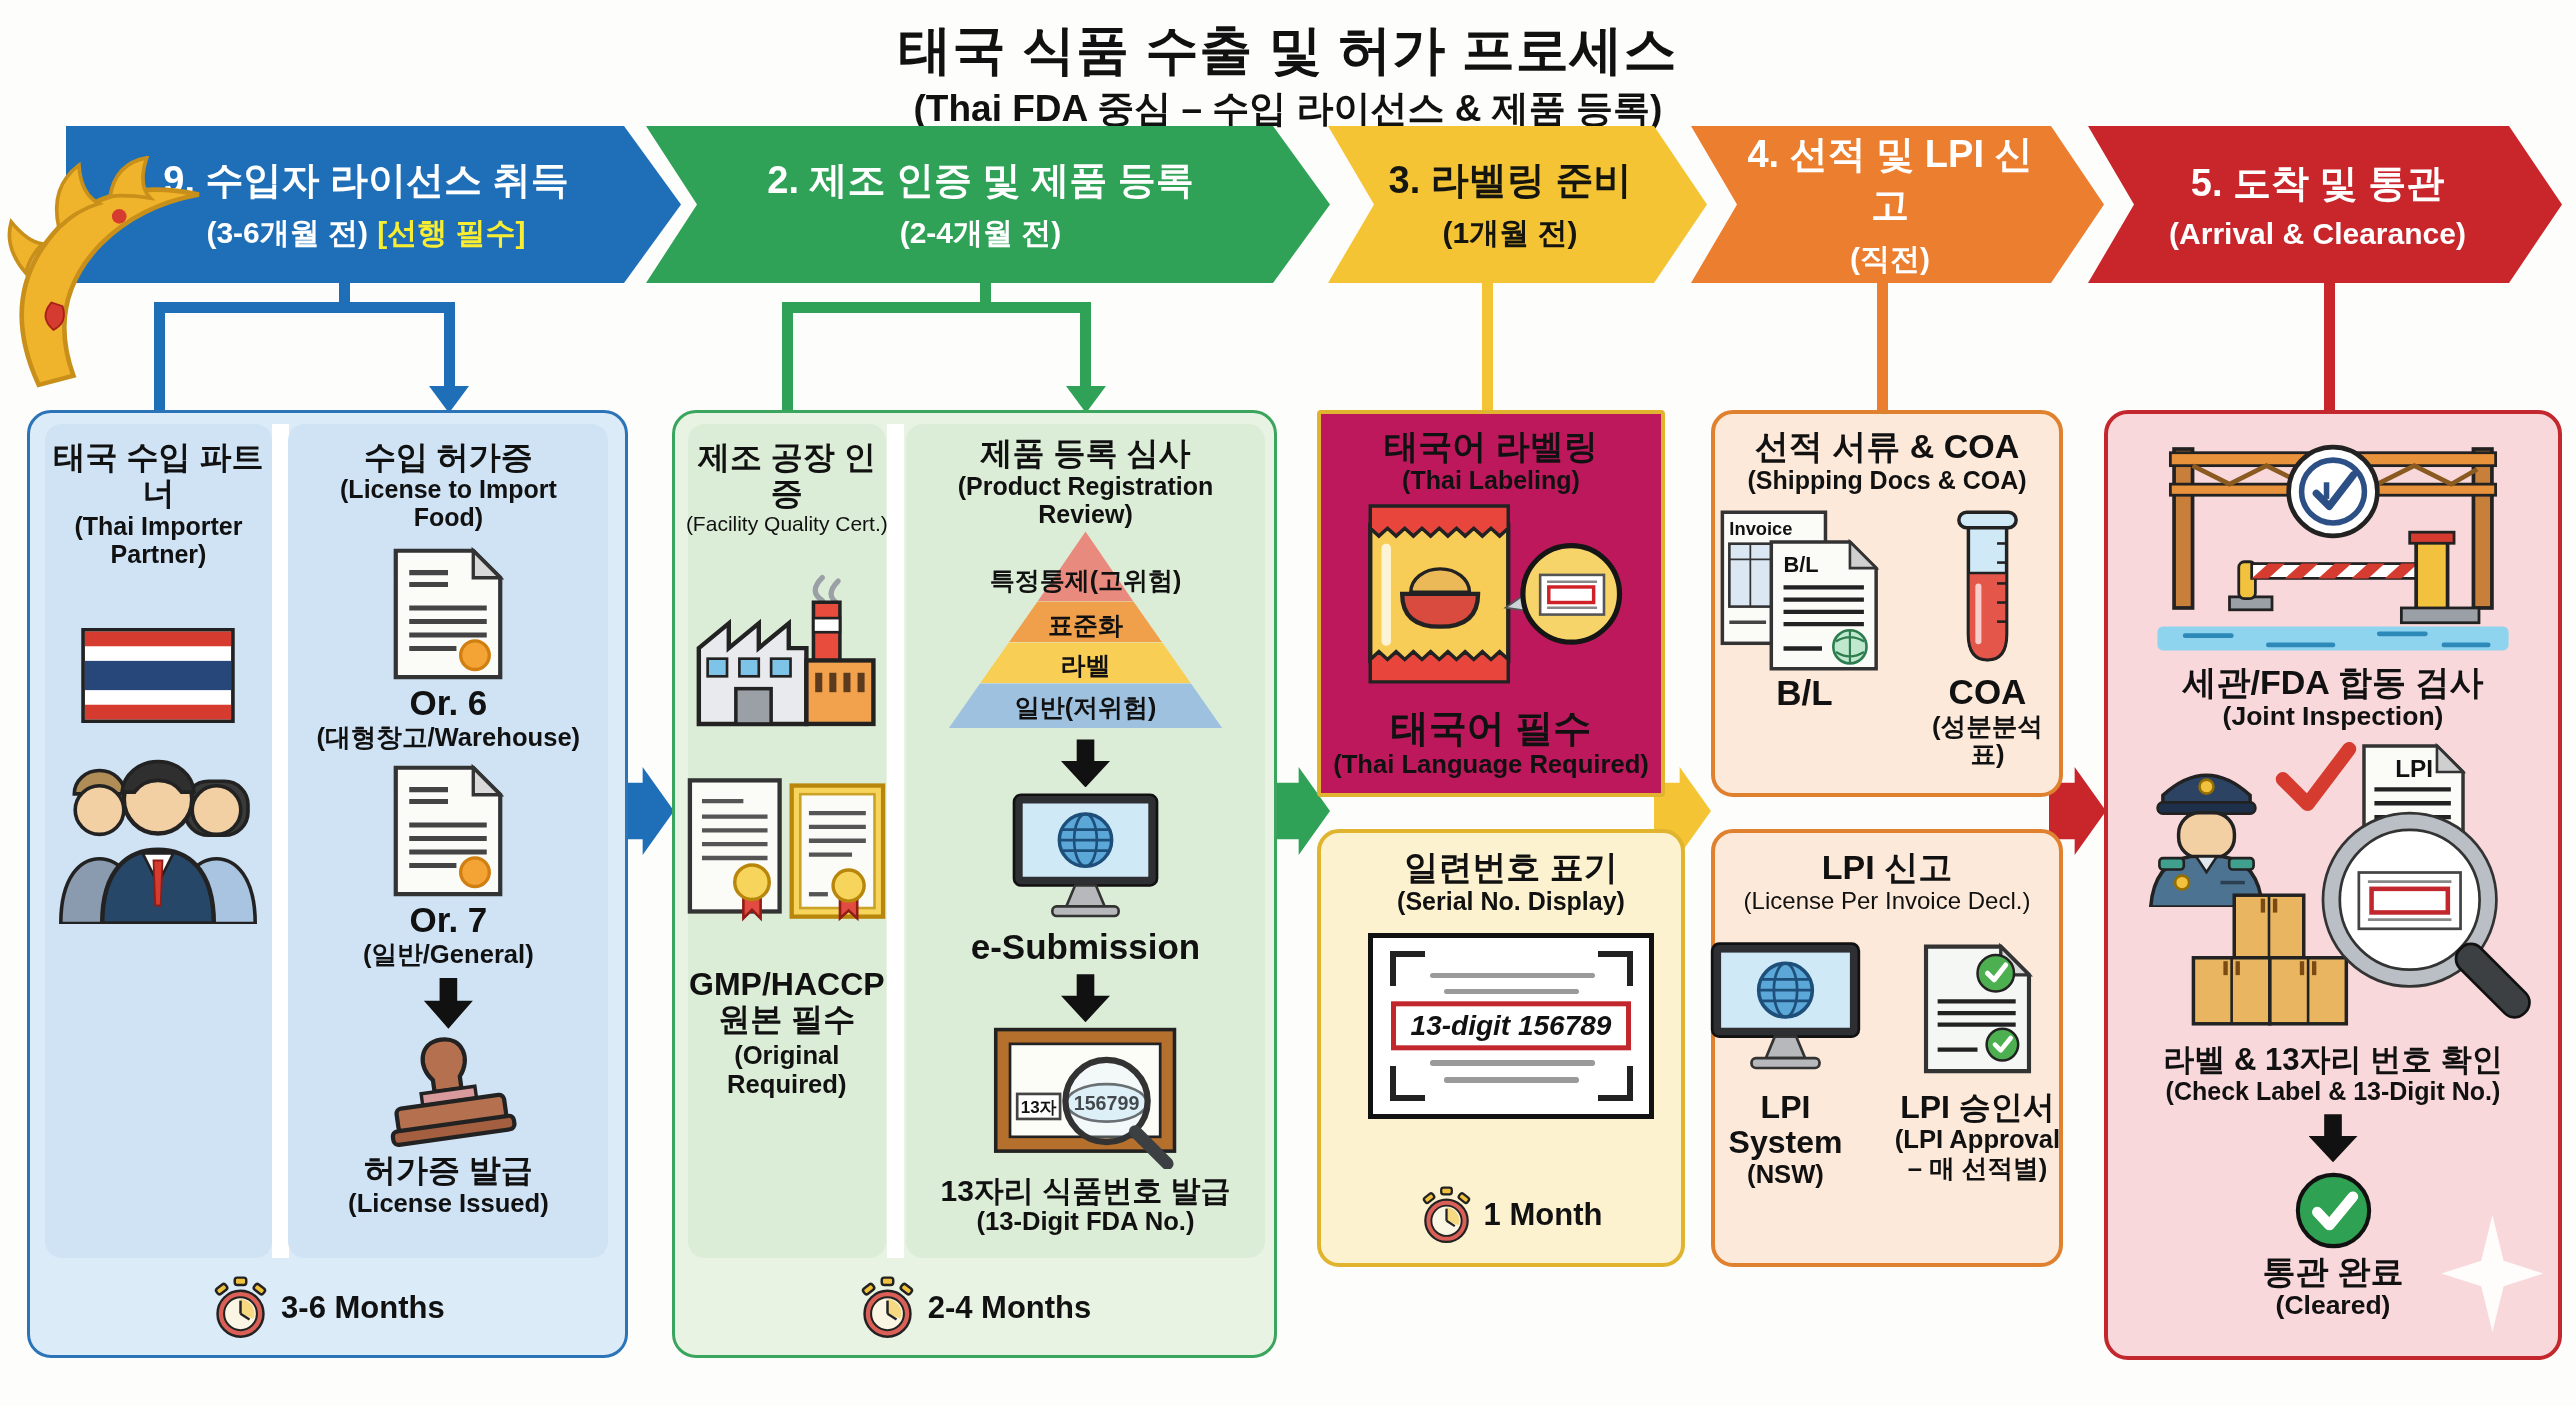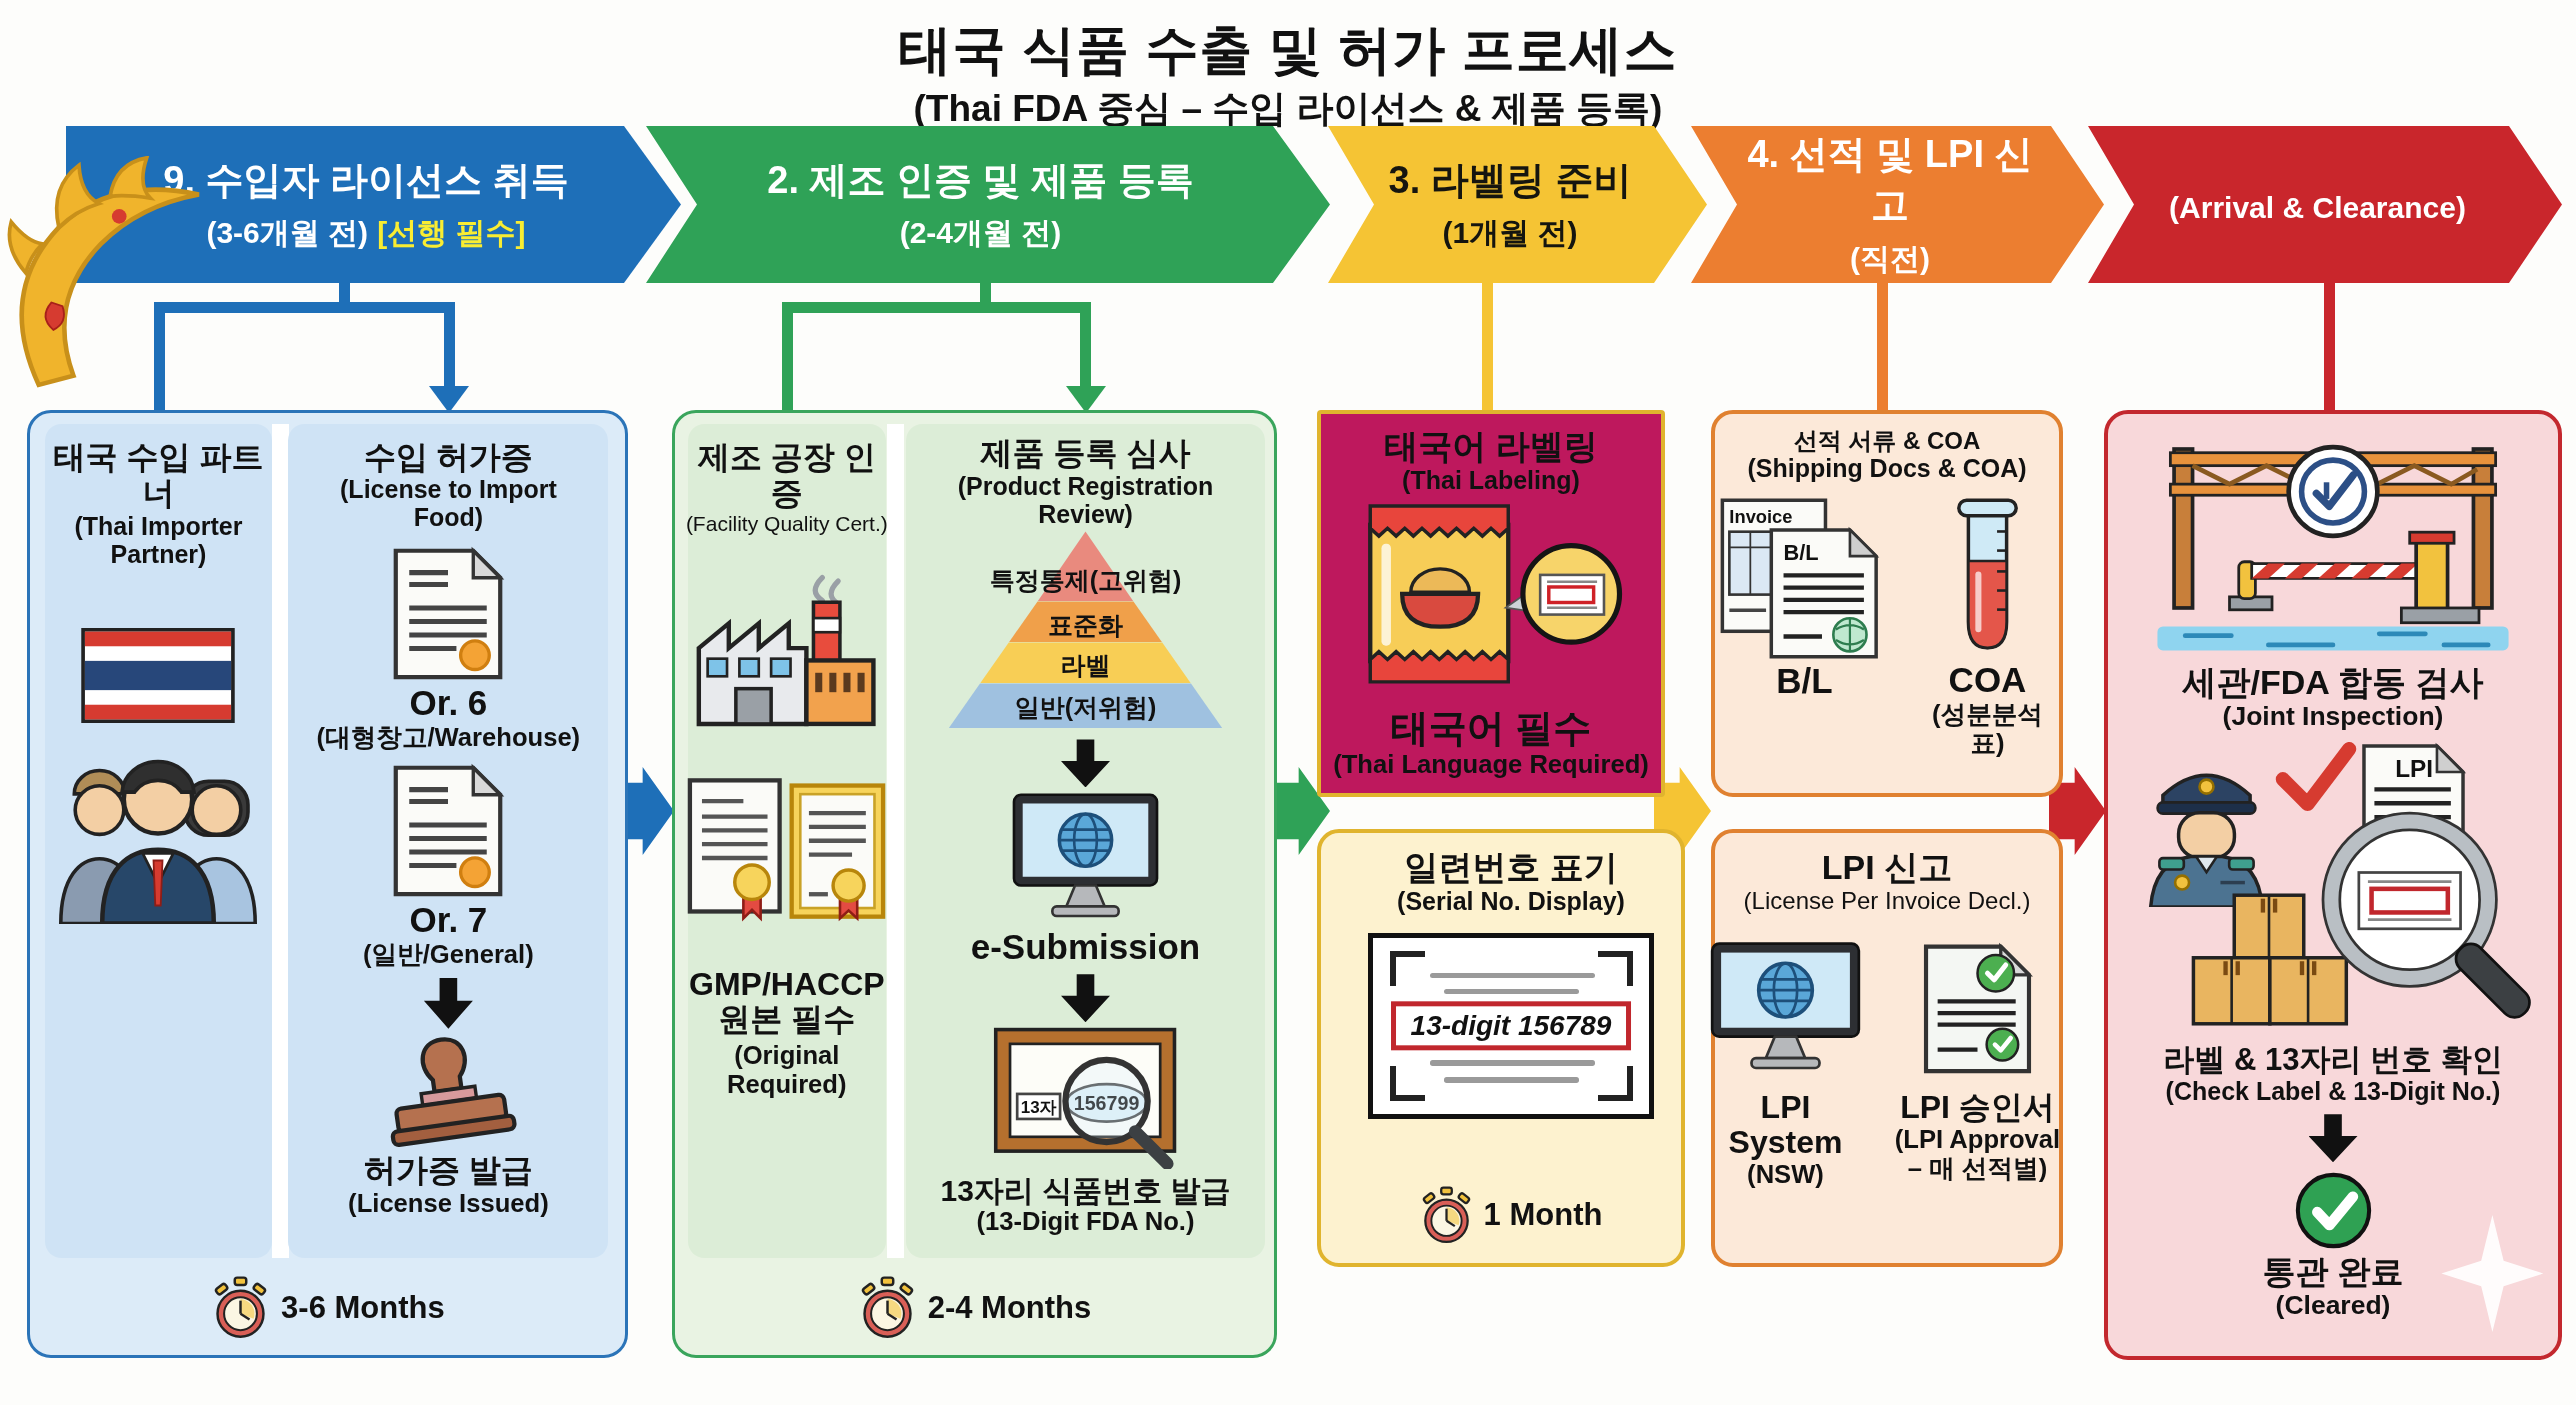--- a/index.html
+++ b/index.html
@@ -132,20 +132,21 @@
   </div>
   <div class="stage-arrow sa3">
     <div class="sa-line1">3. 라벨링 준비</div>
     <div class="sa-line2">(1개월 전)</div>
   </div>
   <div class="stage-arrow sa4">
     <div class="sa-line1">4. 선적 및 LPI 신고</div>
     <div class="sa-line2">(직전)</div>
   </div>
   <div class="stage-arrow sa5">
+    <div class="sa-line1">5. 도착 및 통관</div>
     <div class="sa-line2">(Arrival &amp; Clearance)</div>
   </div>
 
   <div class="abs c-blue" style="left:339px;top:282px;width:11px;height:24px;"></div>
   <div class="abs c-blue" style="left:154px;top:302px;width:301px;height:11px;"></div>
   <div class="abs c-blue" style="left:154px;top:302px;width:11px;height:113px;"></div>
   <div class="abs c-blue" style="left:444px;top:302px;width:11px;height:86px;"></div>
   <div class="abs ah-blue" style="left:429px;top:386px;"></div>
 
   <div class="abs c-green" style="left:980px;top:282px;width:11px;height:24px;"></div>
@@ -396,21 +397,21 @@
           <line x1="35" y1="46" x2="35" y2="30" stroke="#222" stroke-width="3"></line>
           <line x1="35" y1="46" x2="46" y2="53" stroke="#222" stroke-width="3"></line>
         </svg>
         <span>1 Month</span>
       </div>
     </div>
   </div>
 
   <div class="panel box4a">
     <div class="flexcol">
-      <div class="t1" style="font-size:24px;margin-top:12.8px;">선적 서류 &amp; COA</div>
+      <div class="t1" style="font-size:34px;margin-top:12.8px;">선적 서류 &amp; COA</div>
       <div class="t2">(Shipping Docs &amp; COA)</div>
       <div style="display:flex;align-items:flex-start;gap:22px;margin-top:12.8px;">
         <div style="display:flex;flex-direction:column;align-items:center;">
           <svg width="179" height="166" viewBox="0 0 200 190">
             <rect x="6" y="6" width="118" height="150" fill="#fbfbf8" stroke="#333" stroke-width="4"></rect>
             <text x="14" y="32" font-size="21" font-weight="bold" fill="#111">Invoice</text>
             <rect x="14" y="42" width="72" height="72" fill="#dbe8f4" stroke="#333" stroke-width="3"></rect>
             <line x1="14" y1="60" x2="86" y2="60" stroke="#333" stroke-width="2"></line>
             <line x1="38" y1="42" x2="38" y2="114" stroke="#333" stroke-width="2"></line>
             <line x1="14" y1="132" x2="56" y2="132" stroke="#444" stroke-width="4"></line>

